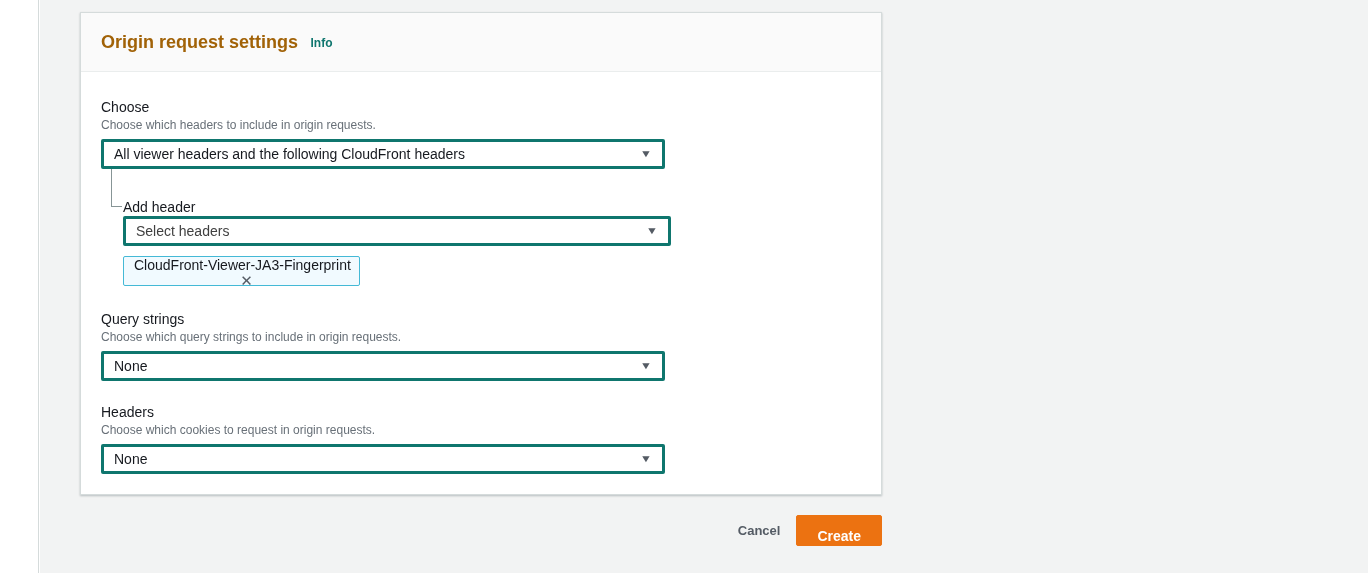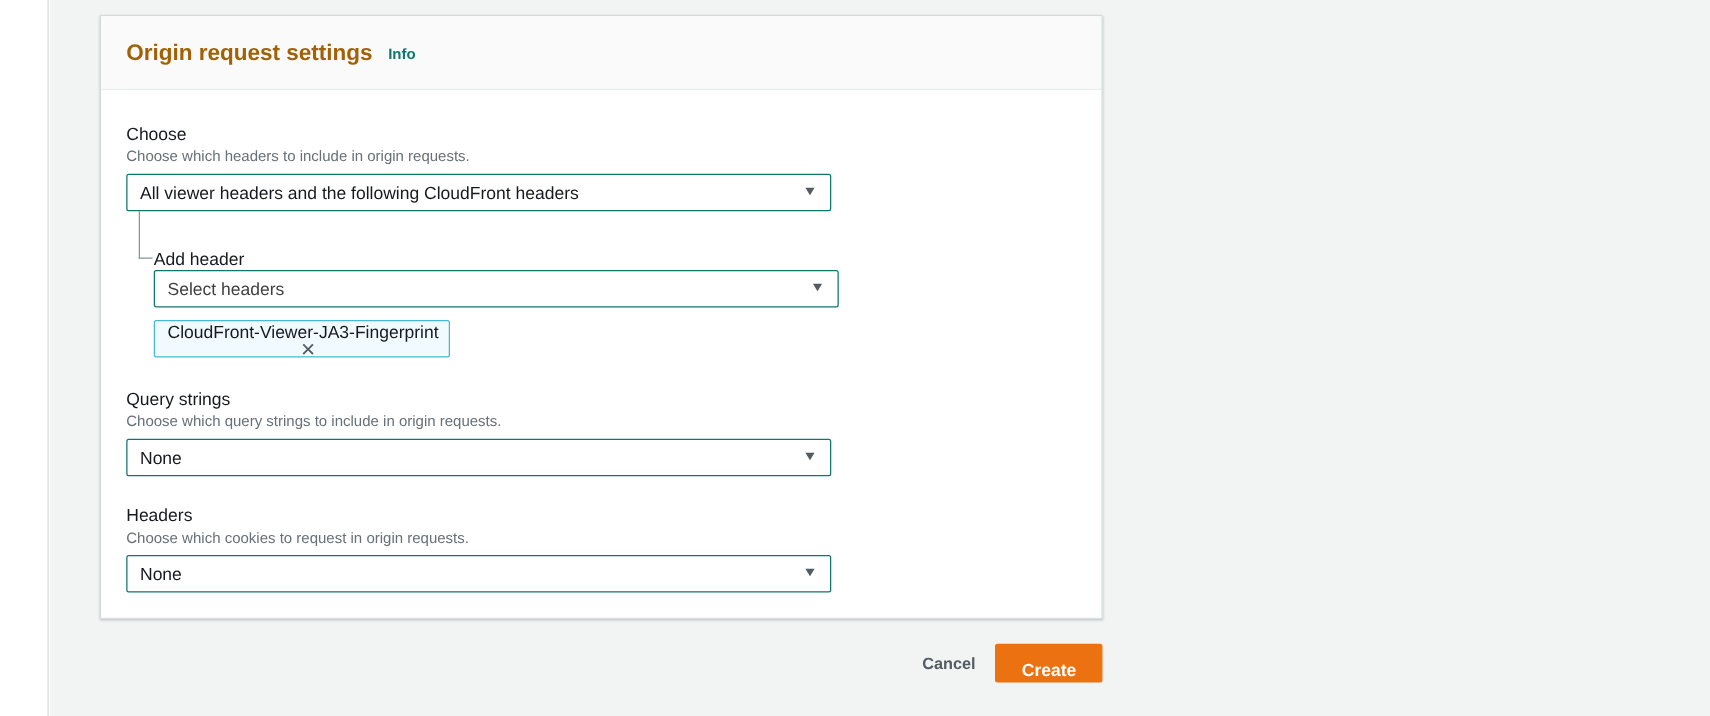--- a/index.html
+++ b/index.html
@@ -60,21 +60,21 @@
   }
   .field-desc {
     font-size:12px;
     line-height:16px;
     color:#687078;
     margin-top:1px;
     margin-bottom:6px;
   }
   .select {
     height:30px;
-    border:1px solid #0f766e;
+    border:3px solid #0f766e;
     border-radius:2px;
     background:#ffffff;
     display:flex;
     align-items:center;
     justify-content:space-between;
     padding:0 11px 0 10px;
     font-size:14px;
     color:#16191f;
     cursor:pointer;
   }

